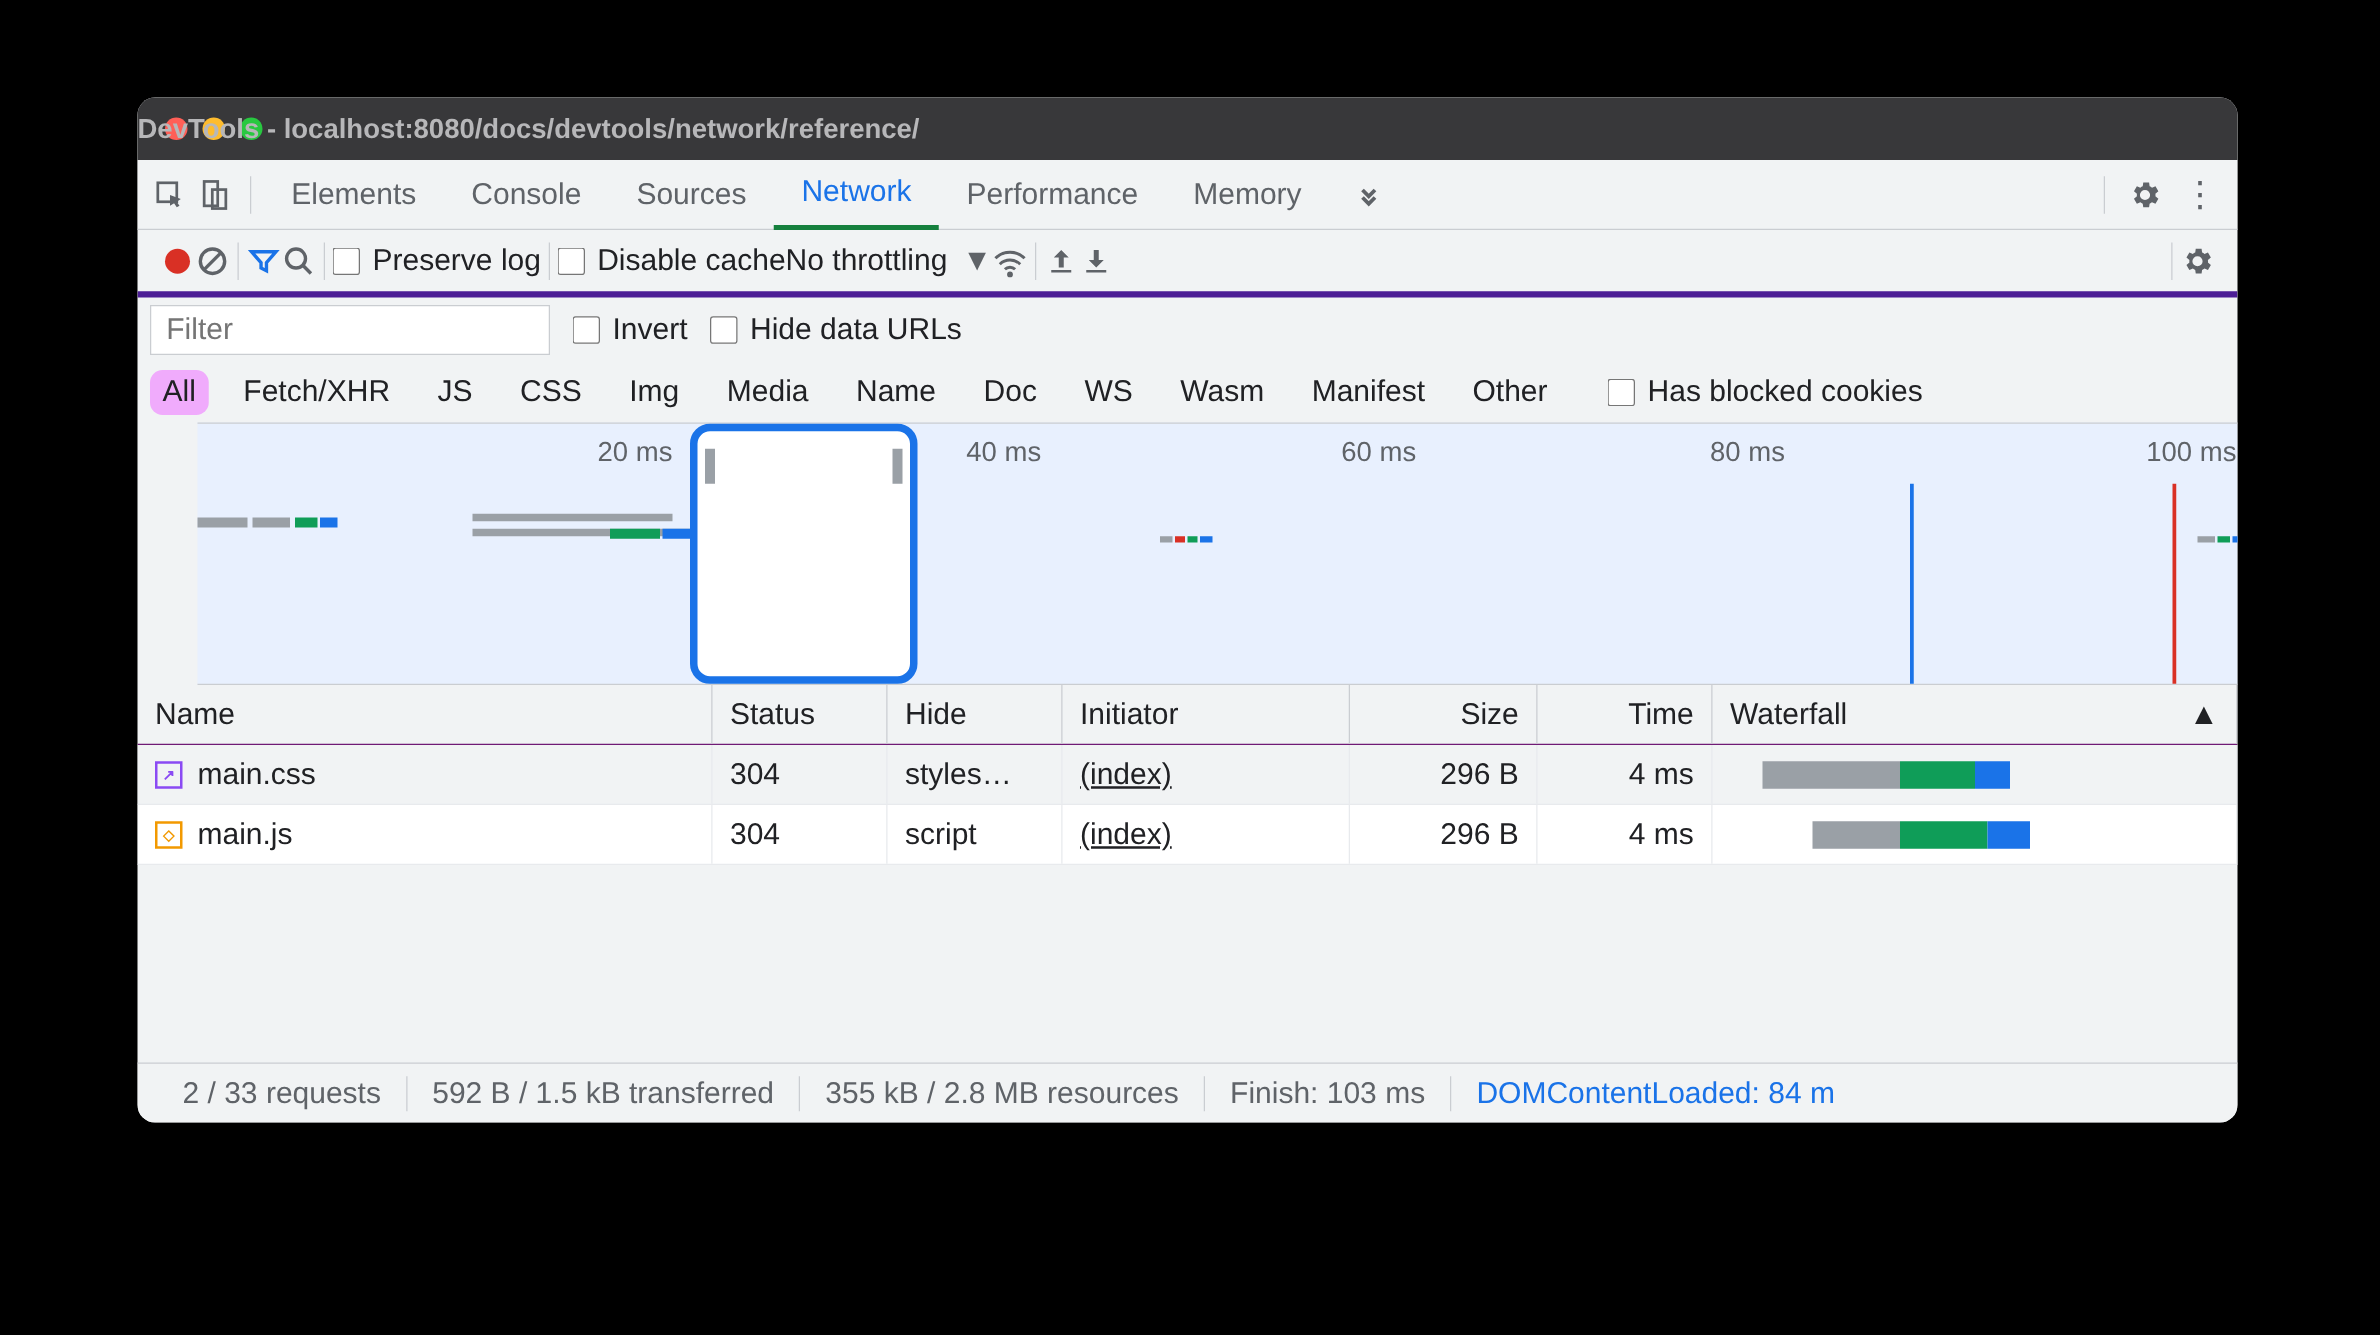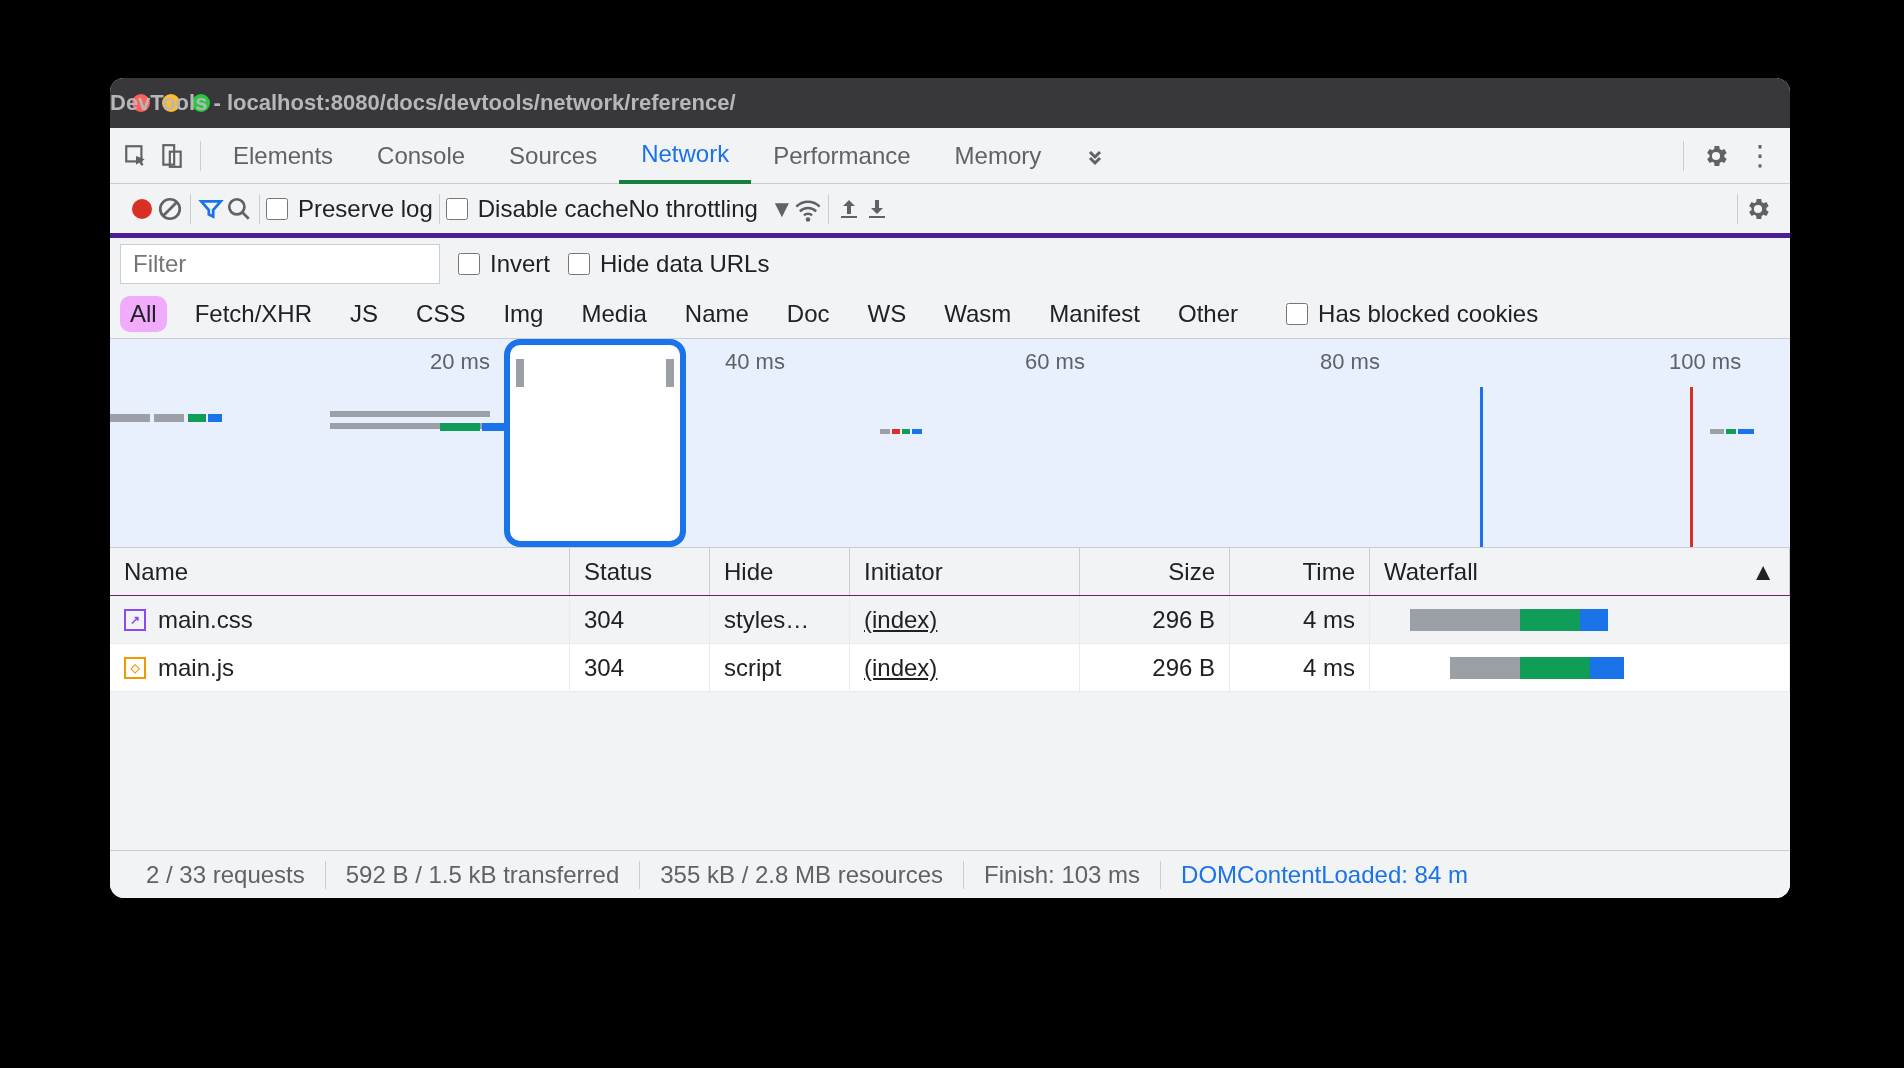--- a/index.html
+++ b/index.html
@@ -52,21 +52,21 @@
   .filterrow1, .filterrow2, .filterrow3 {
     display:flex; align-items:center; gap:18px; padding:6px 10px; font-size:24px; color:#202124;
   }
   .filterinput{
     width:320px;height:40px;background:#fff;border:1px solid #cacdd1;
     padding:4px 12px;font-size:24px;color:#80868b;
   }
   .pill{padding:4px 10px;border-radius:10px;cursor:pointer;}
   .pill.active{background:#f0abfc;}
   
-  .overview{position:relative;height:210px;background:#e8f0fe;border-top:1px solid #cacdd1;border-bottom:1px solid #cacdd1;}
+  .overview{position:relative;height:210px;background:#e8f0fe;border-top:1px solid #cacdd1;border-bottom:1px solid #cacdd1;margin-left:48px;}
   .ovlabel{position:absolute;top:10px;font-size:22px;color:#5f6368;}
   .selbox{position:absolute;top:0;bottom:0;background:#fff;border:6px solid #1a73e8;border-radius:16px;}
   .handle{position:absolute;top:14px;width:8px;height:28px;background:#9aa0a6;}
   .bars{position:absolute;height:8px;}
   .bar{position:absolute;height:8px;}
   .vline{position:absolute;top:48px;bottom:0;width:3px;}
   
   .thead{display:flex;height:48px;border-bottom:1px solid #701a75;font-size:24px;color:#202124;}
   .th{display:flex;align-items:center;padding:0 14px;border-right:1px solid #cacdd1;}
   .th.name{flex:0 0 460px}

